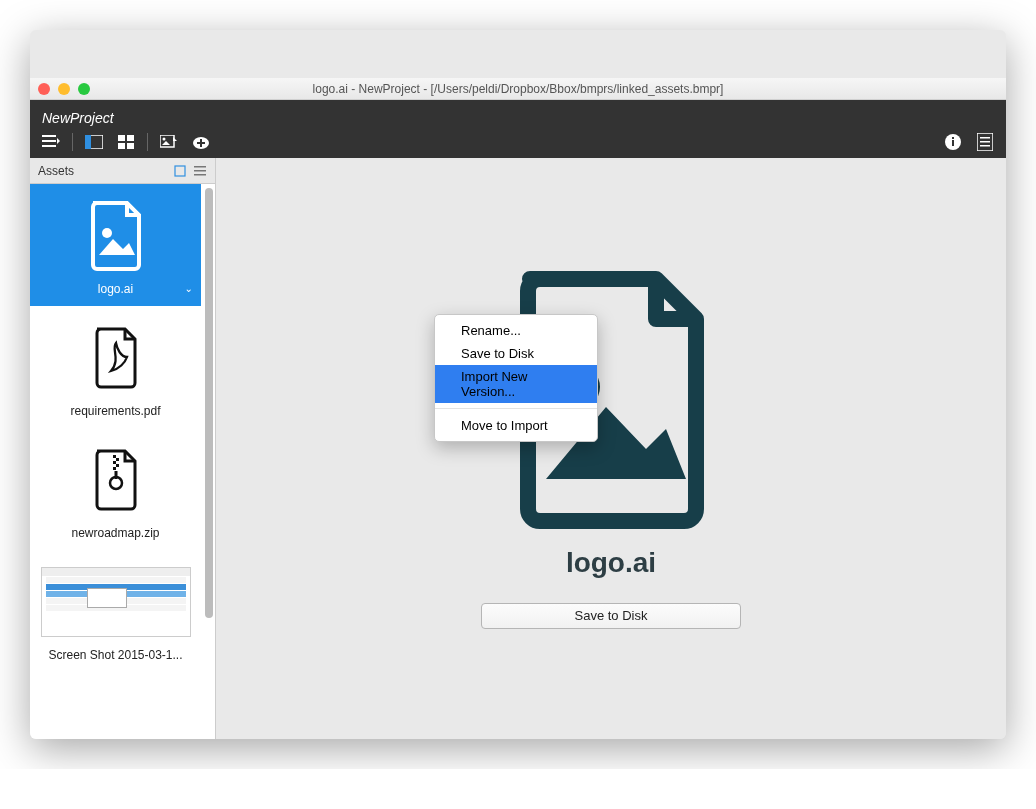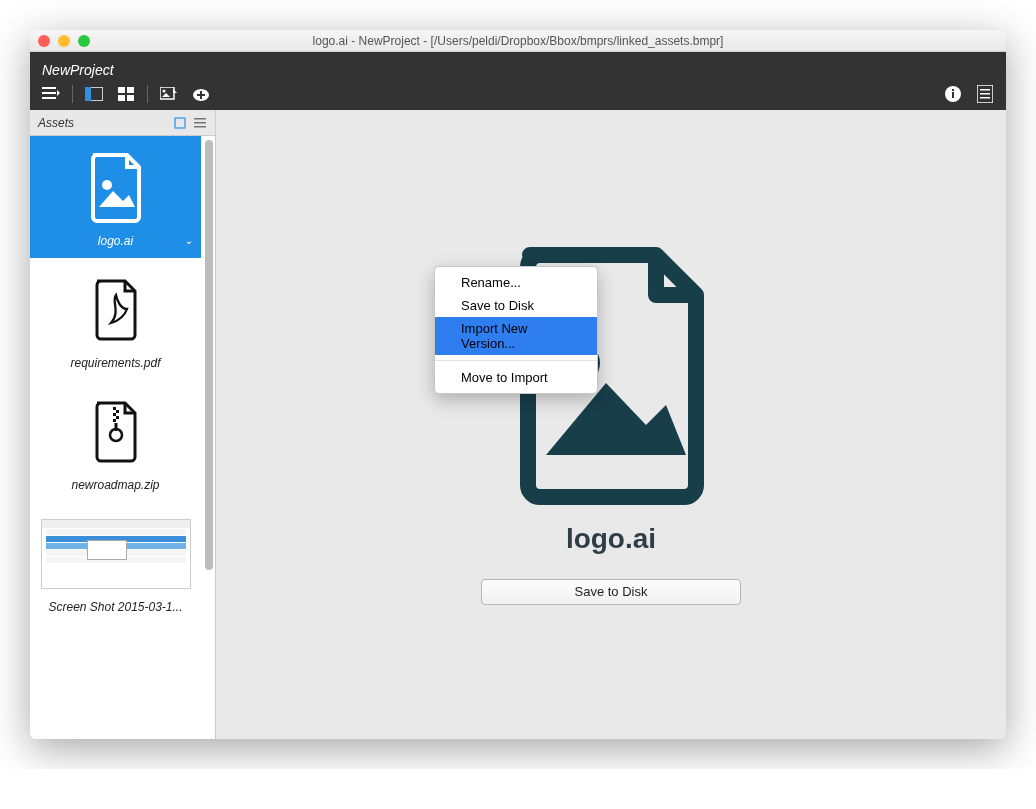--- a/index.html
+++ b/index.html
@@ -19,20 +19,21 @@
   flex-direction: column;
 }
 .titlebar {
   height: 22px;
   background: linear-gradient(#f6f6f6, #e8e8e8);
   border-bottom: 1px solid #d0d0d0;
   display: flex;
   align-items: center;
   padding: 0 8px;
   position: relative;
+  margin-top: 48px;
 }
 .traffic-lights { display: flex; gap: 8px; }
 .tl { width: 12px; height: 12px; border-radius: 50%; }
 .tl-close { background: #ff5f57; }
 .tl-min { background: #ffbd2e; }
 .tl-max { background: #28c940; }
 .title-text {
   position: absolute;
   left: 0; right: 0;
   text-align: center;
@@ -76,21 +77,20 @@
   display: flex;
   background: #e9e9e9;
   min-height: 0;
 }
 .assets-panel {
   width: 186px;
   background: #fff;
   border-right: 1px solid #ccc;
   display: flex;
   flex-direction: column;
-  font-style: italic;
 }
 .panel-header {
   height: 26px;
   background: #e8e8e8;
   border-bottom: 1px solid #ccc;
   display: flex;
   align-items: center;
   padding: 0 8px;
   font-size: 12px;
   color: #333;

